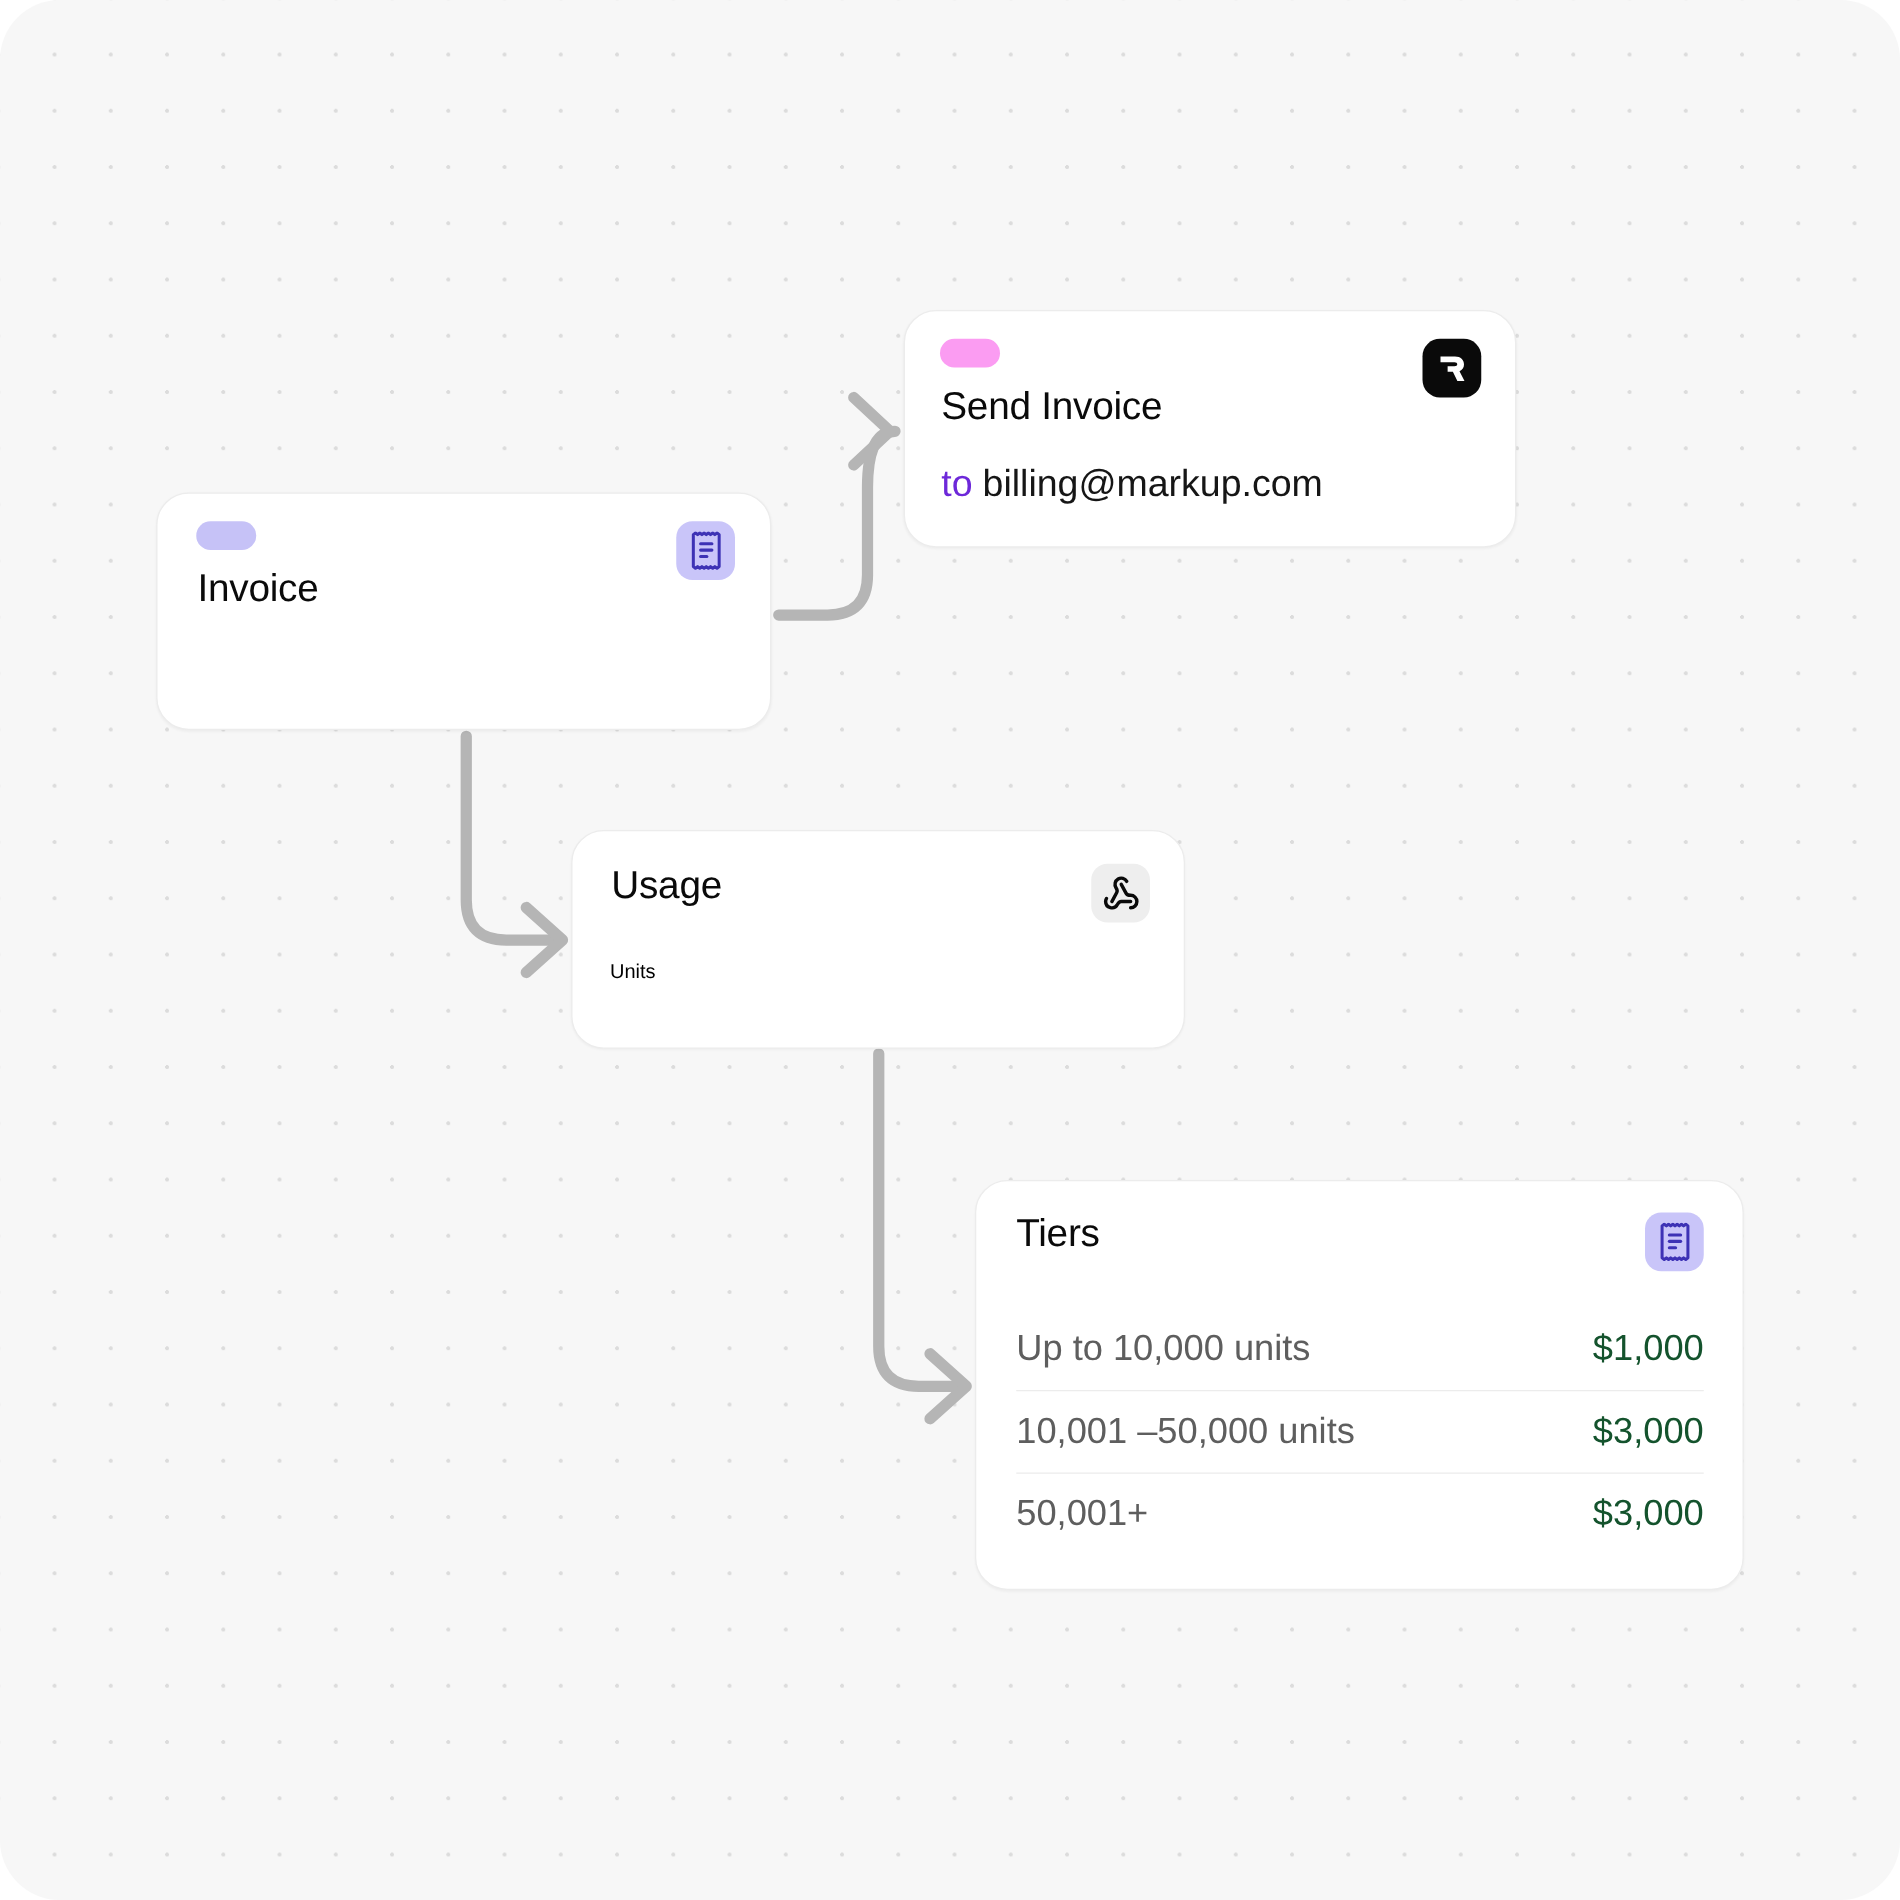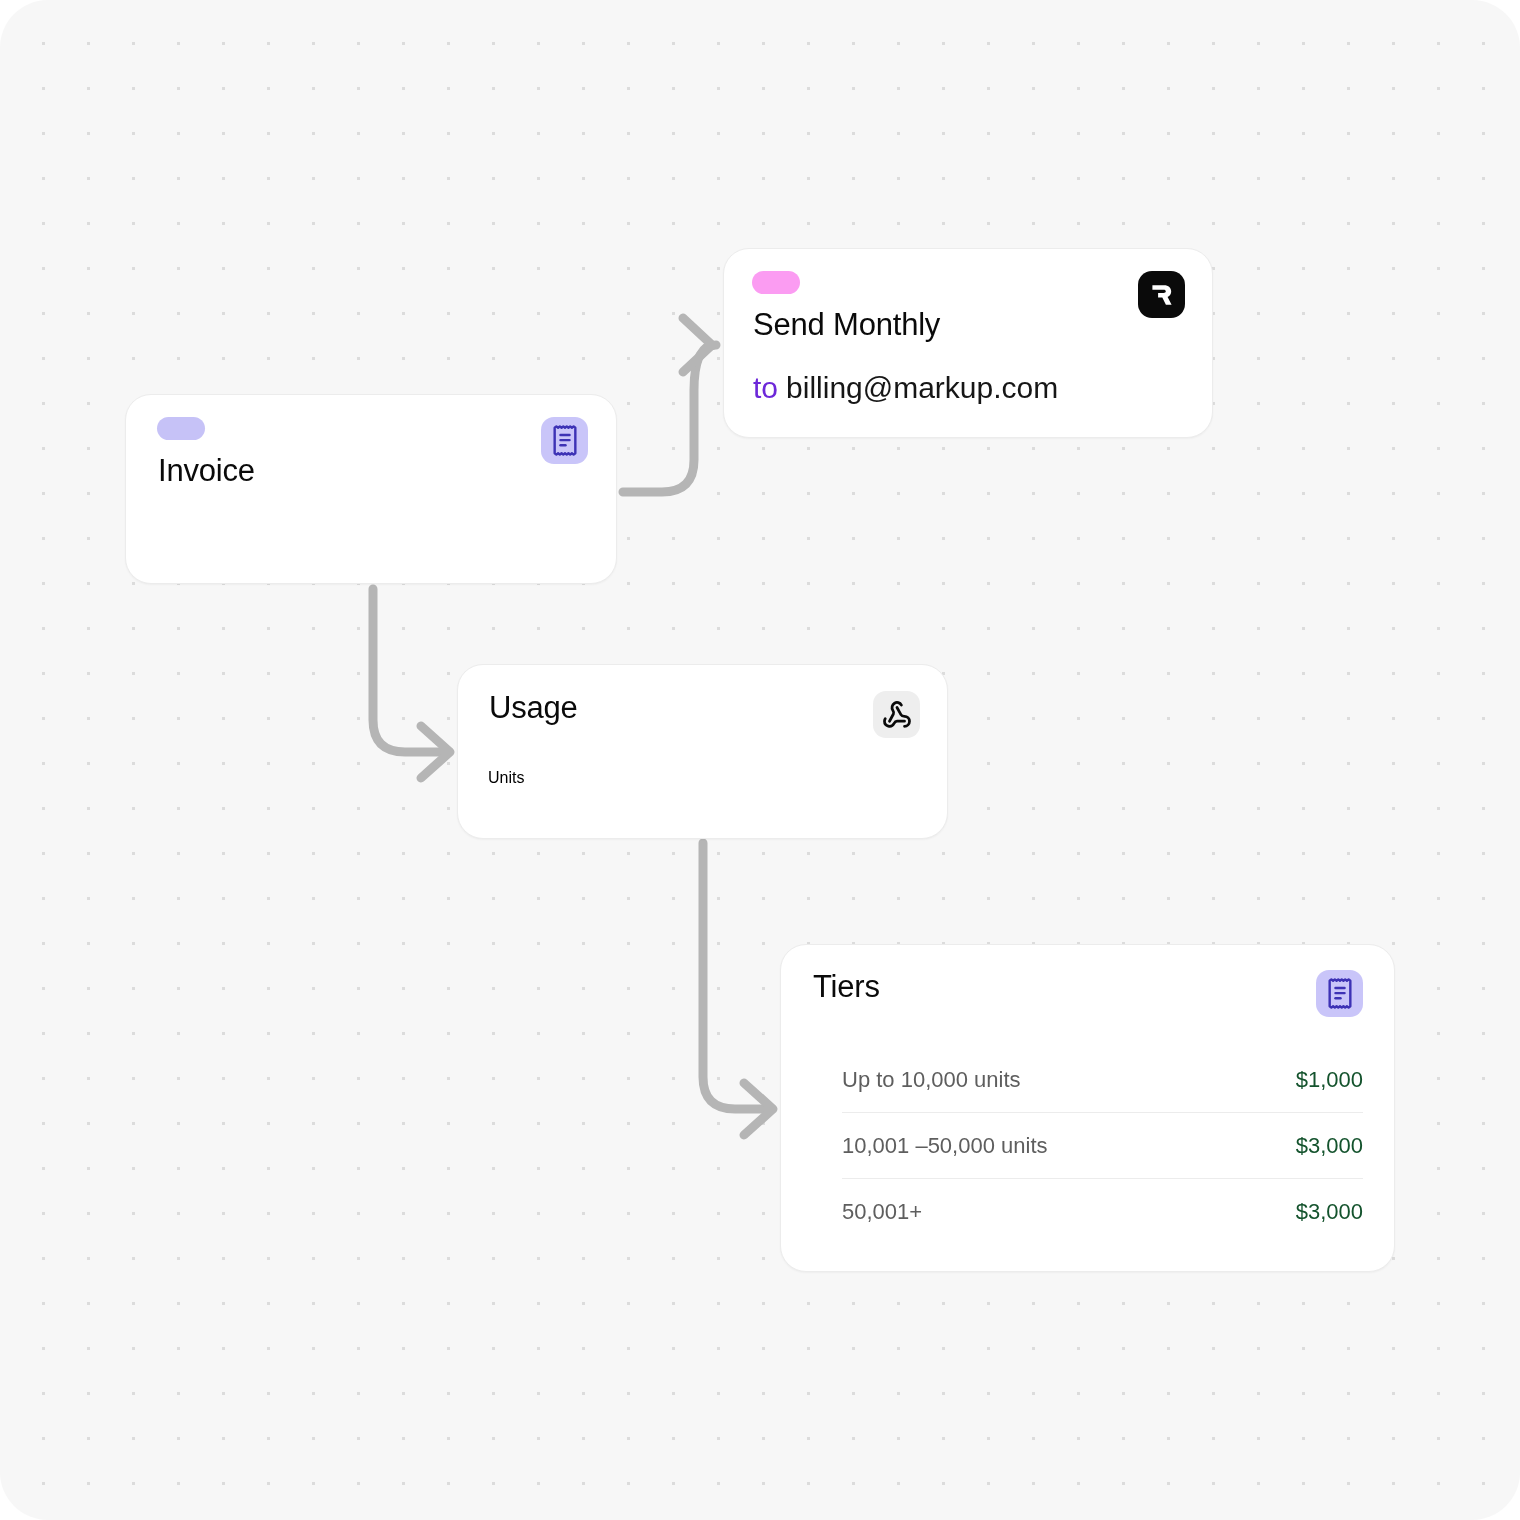--- a/index.html
+++ b/index.html
@@ -150,24 +150,23 @@
   #card-tiers .card-title { margin-top: 0; }
   #card-tiers .rows {
     margin-top: 30px;
   }
   #card-tiers .trow {
     display: flex;
     align-items: center;
     justify-content: space-between;
     height: 65px;
     border-top: 1px solid #ececec;
-    font-size: 22px;
+    font-size: 29px;
     color: #5e5e5e;
     white-space: nowrap;
-    margin-left: 29px;
   }
   #card-tiers .trow:first-child { border-top: none; }
   #card-tiers .trow .amt { color: #14532d; }
 </style>
 </head>
 <body>
 
 <div id="canvas">
 
   <svg id="arrows" viewBox="0 0 1520 1520">
@@ -198,21 +197,21 @@
           <rect x="7" y="16.6" width="6.5" height="2.1" rx="1.05" fill="#3d32b5"></rect>
         </svg>
       </div>
     </div>
   </div>
 
   <div class="card" id="card-send">
     <div class="card-head">
       <div>
         <span class="pill pink"></span>
-        <div class="card-title">Send Monthly</div>
+        <div class="card-title">Send Invoice</div>
       </div>
       <div class="badge-icon black">
         <svg width="28" height="28" viewBox="0 0 28 28" aria-hidden="true">
           <path d="M4.4 4.2 H16.0 C20.6 4.2 23.2 6.9 23.2 10.6 C23.2 13.1 21.9 15.0 19.6 15.9 L23.6 23.8 H17.9 L14.3 16.4 H10.1 V11.9 H15.6 C17.0 11.9 17.8 11.3 17.8 10.3 C17.8 9.3 17.0 8.7 15.6 8.7 H4.4 Z" fill="#ffffff"></path>
         </svg>
       </div>
     </div>
     <div class="to-line">
       <span class="lbl">to</span><span>billing@markup.com</span>
     </div>

